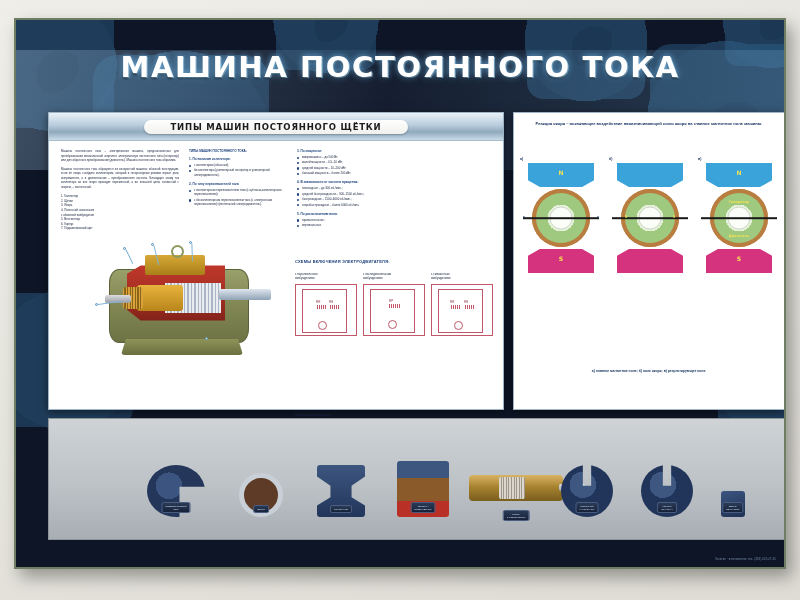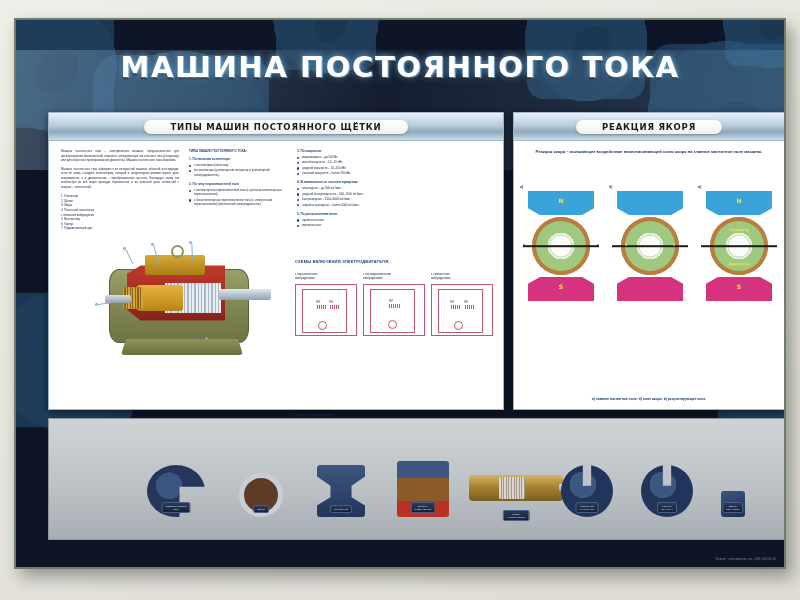--- a/index.html
+++ b/index.html
@@ -603,23 +603,20 @@
               <span class="sym-lbl">Якорь</span>
             </div>
           </div>
           <div class="sym-note">RR, RB, RP – резисторы регулировочные</div>
         </div>
 
       </div>
     </div>
 
     <div class="panel" id="panel-right">
-      <div class="panel-head">
-        <div class="head-pill">РЕАКЦИЯ ЯКОРЯ</div>
-      </div>
       <div class="rp-body">
         <div class="rp-intro">Реакция якоря – искажающее воздействие намагничивающей силы якоря на главное магнитное поле машины.</div>
 
         <div class="fig-row">
 
           <div class="fig">
             <div class="fig-lbl">а)</div>
             <div class="pole-n">
               <div class="pole-ltr">N</div>
               <div class="coil-dots l">

